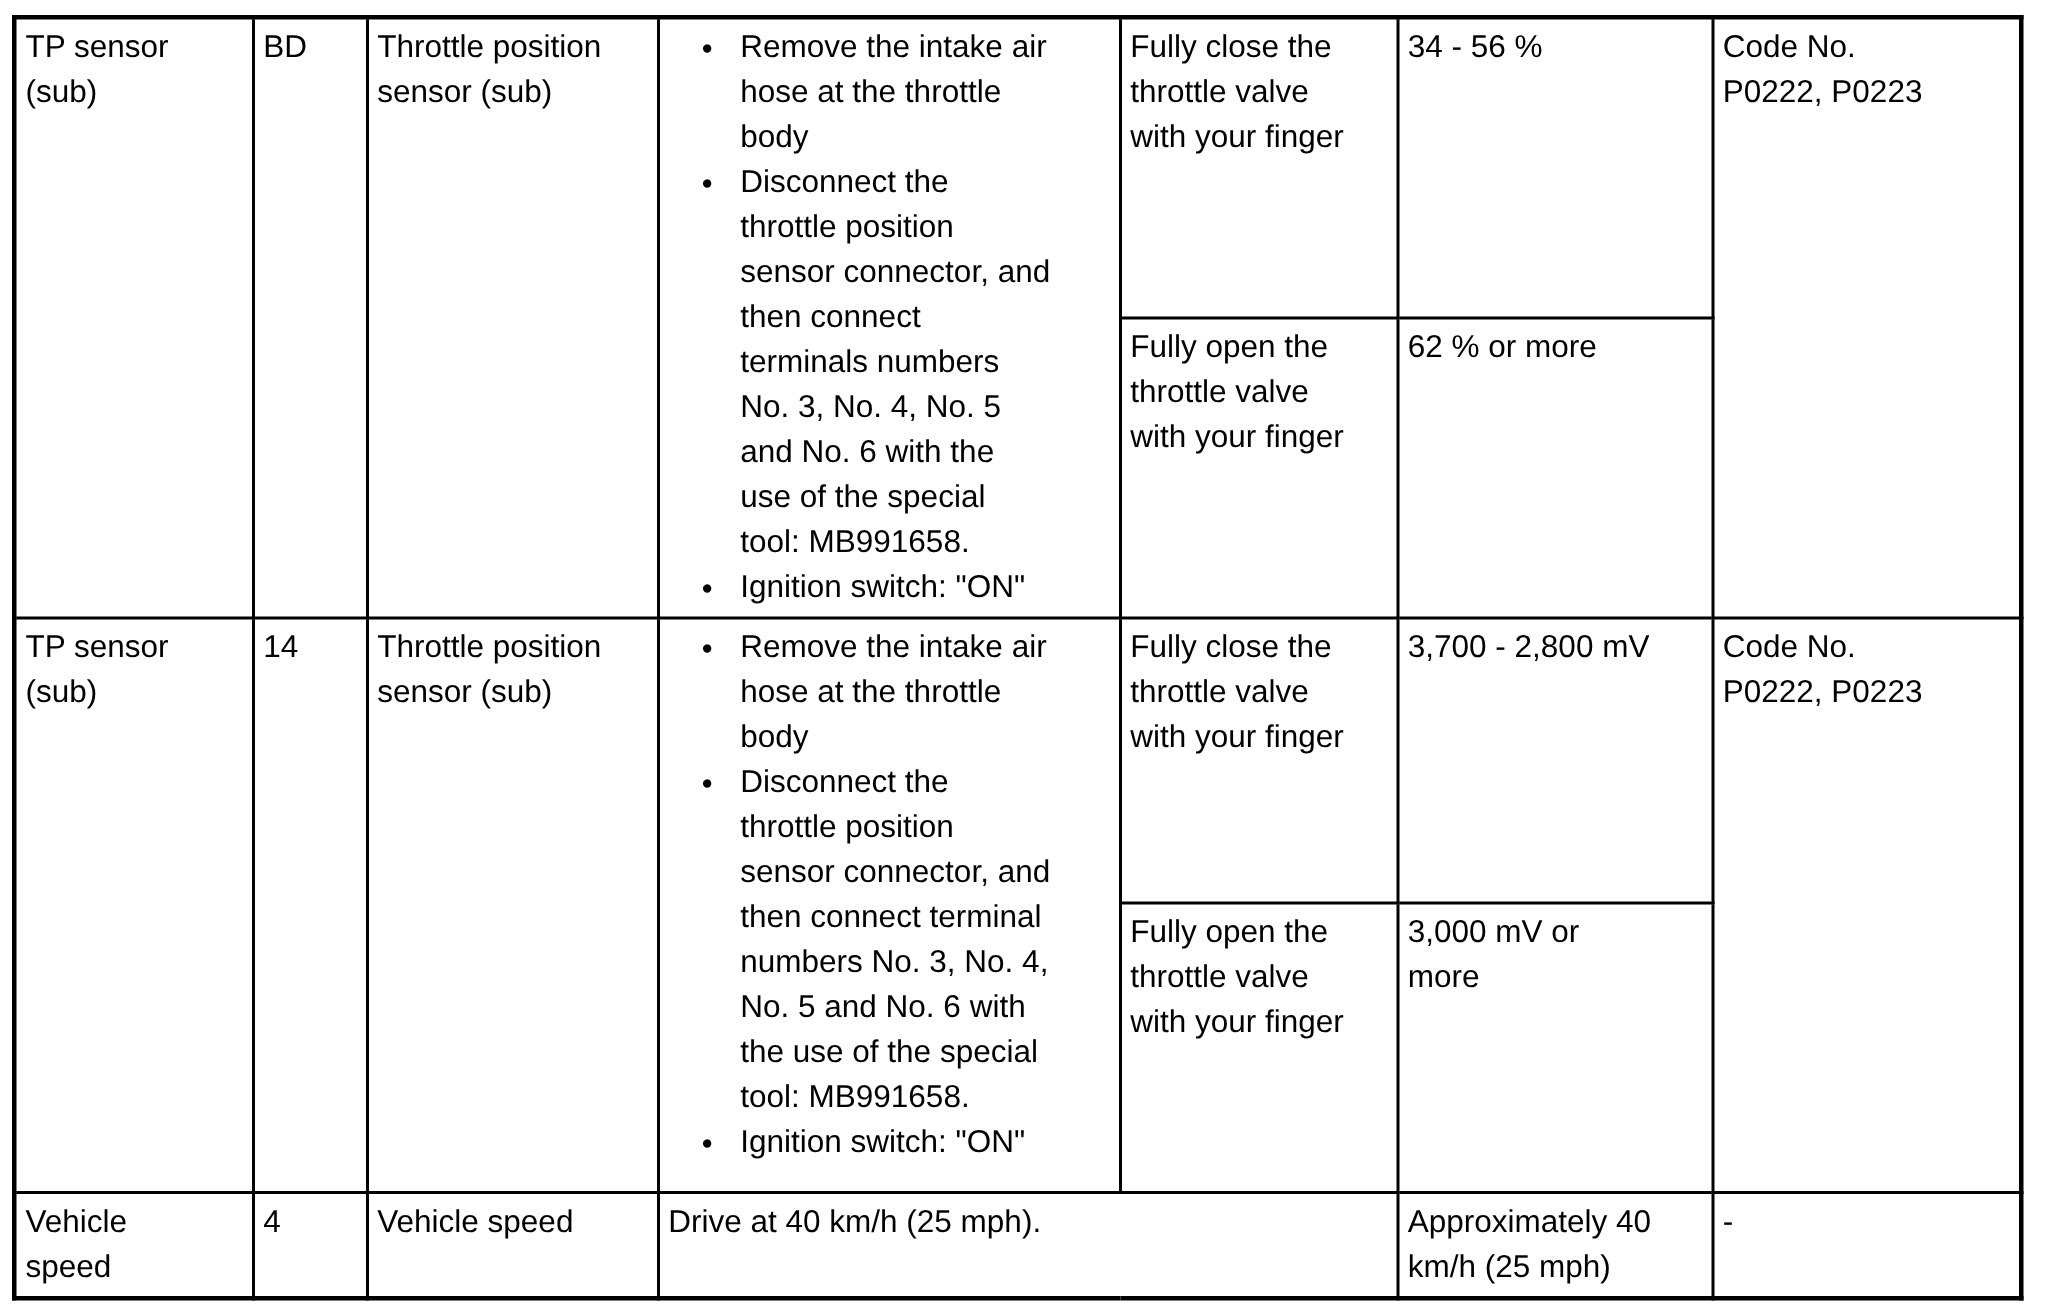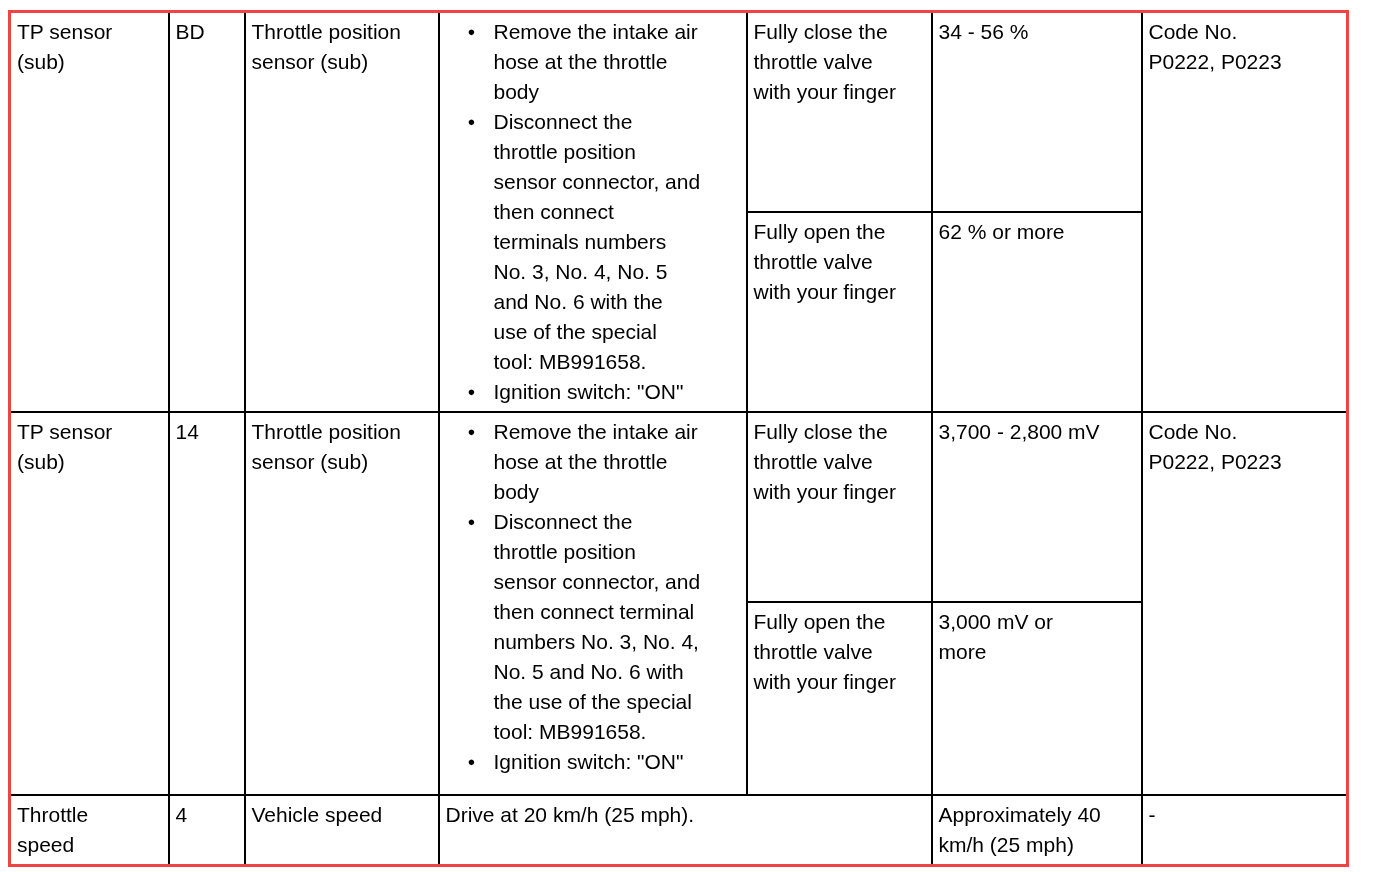--- a/index.html
+++ b/index.html
@@ -12,21 +12,21 @@
     font-family: "Liberation Sans", "DejaVu Sans", sans-serif;
     font-size: 21px;
     line-height: 30px;
     overflow: hidden;
   }
   .page { padding: 10px 0 0 8px; }
   table.spec-table {
     border-collapse: collapse;
     table-layout: fixed;
     width: 1338px;
-    border: 3px solid #ef4444;
+    border: 3px solid #000000;
   }
   td {
     border: 2px solid #000;
     vertical-align: top;
     padding: 4px 6px;
     white-space: pre-line;
     overflow: hidden;
   }
   td.procedure { white-space: normal; padding-right: 2px; }
   .bullet { display: flex; margin-left: 20px; }
@@ -141,24 +141,24 @@
       </tr>
       <tr class="r2b">
         <td class="sub">Fully open the
 throttle valve
 with your finger</td>
         <td class="sub">3,000 mV or
 more</td>
       </tr>
 
       <tr class="r3">
-        <td>Throttle
+        <td>Vehicle
 speed</td>
         <td>4</td>
         <td>Vehicle speed</td>
-        <td colspan="2">Drive at 20 km/h (25 mph).</td>
+        <td colspan="2">Drive at 40 km/h (25 mph).</td>
         <td>Approximately 40
 km/h (25 mph)</td>
         <td>-</td>
       </tr>
     </tbody>
   </table>
 </div>
 
 </body></html>

